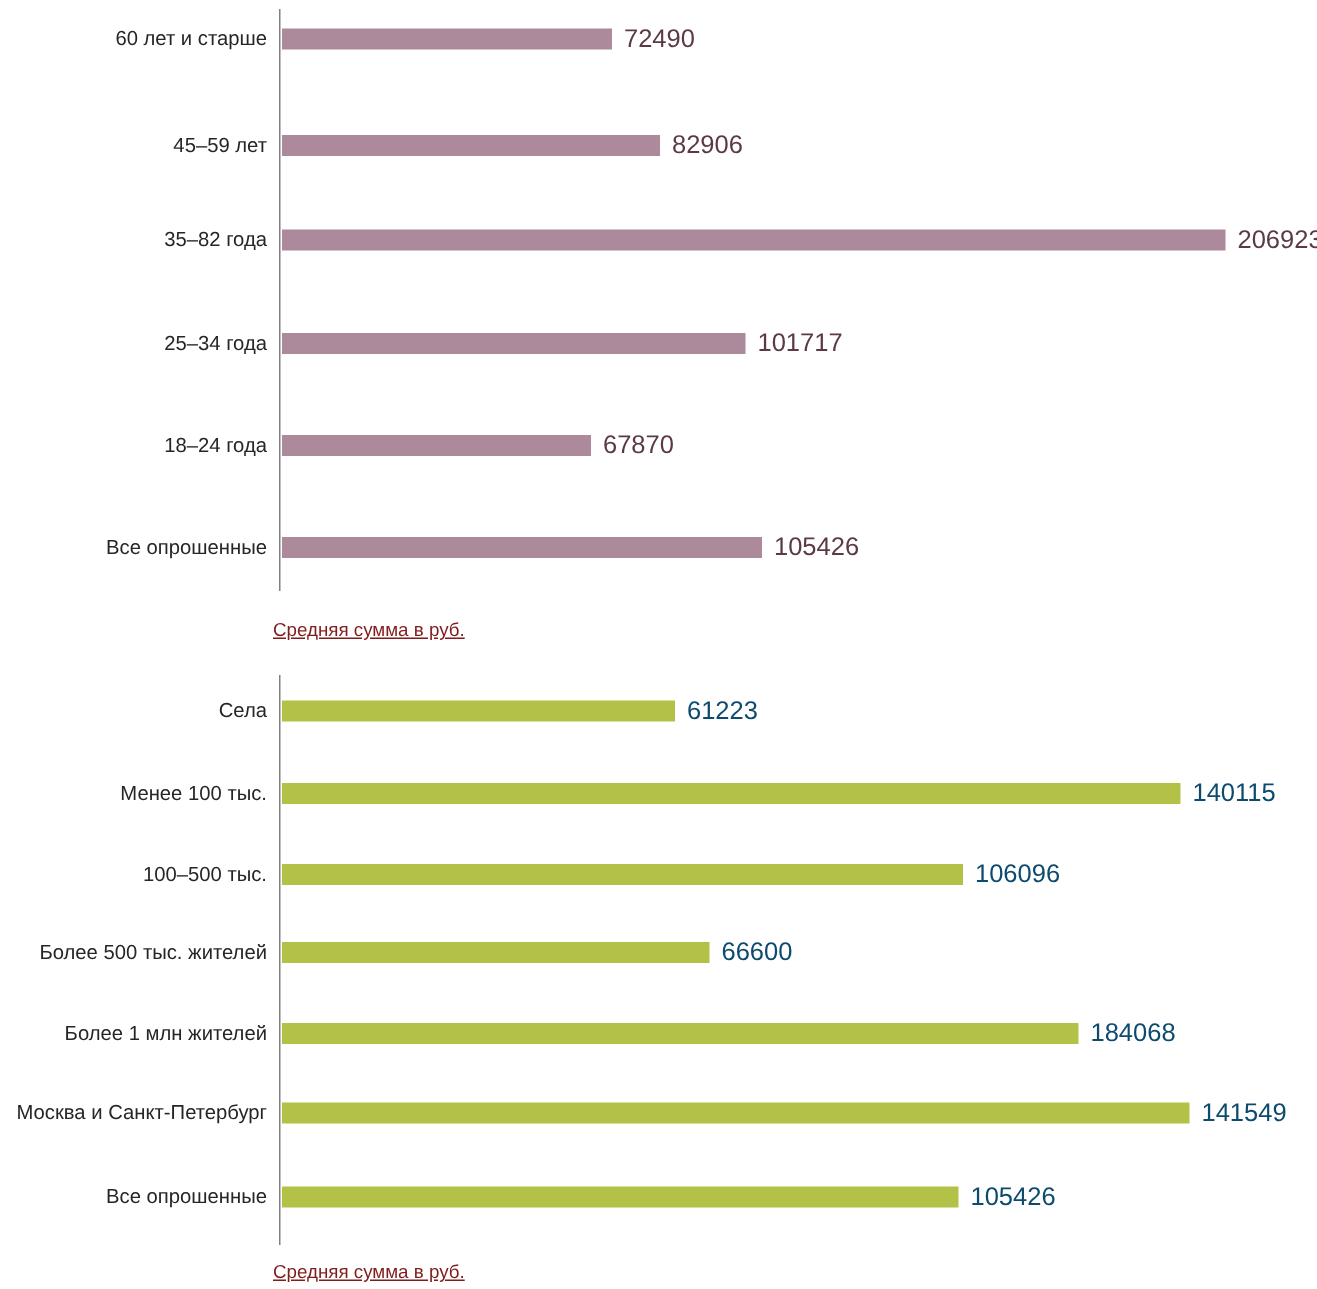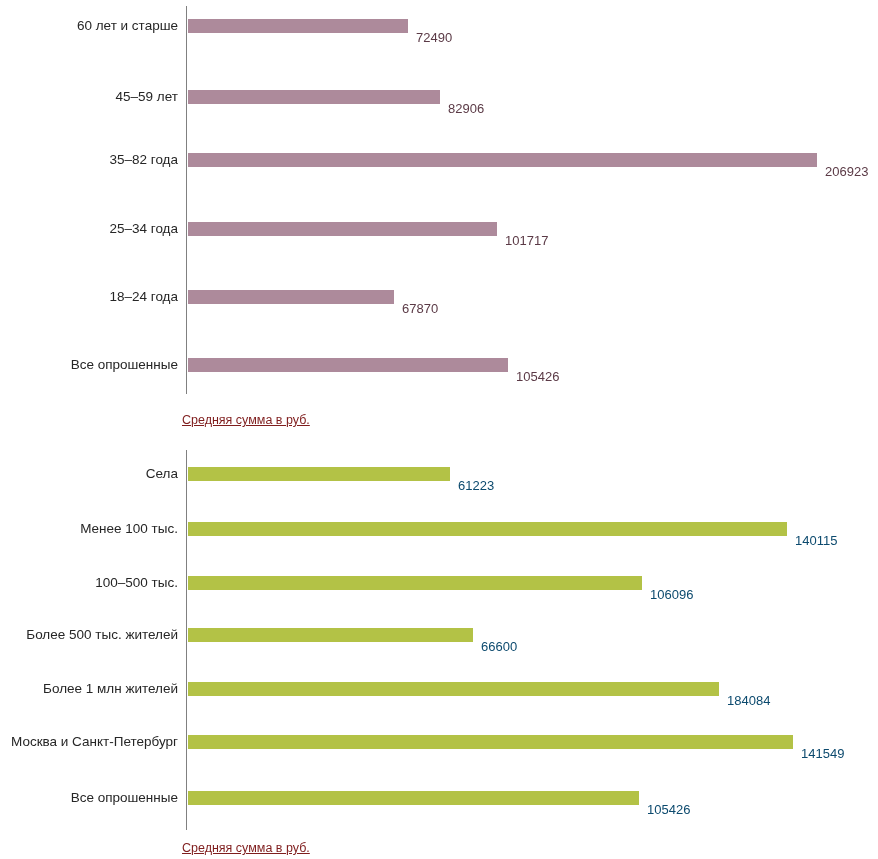--- a/index.html
+++ b/index.html
@@ -52,23 +52,23 @@
     position: absolute;
     left: 188px;
     top: 4px;
     height: 14px;
   }
   .bar.purple { background: #ad8a9b; }
   .bar.green  { background: #b3c246; }
 
   .value-label {
     position: absolute;
-    top: 12px;
+    top: 0;
     white-space: nowrap;
-    font-size: 13px;
+    font-size: 17px;
     line-height: 22px;
   }
   .value-label.purple { color: #5b3a46; }
   .value-label.green  { color: #0c4a6e; }
 
   .axis-title {
     position: absolute;
     left: 182px;
     font-size: 12.5px;
     color: #7f1d1d;
@@ -144,21 +144,21 @@
 
   <div class="row" style="top:624px;">
     <span class="cat-label">Более 500 тыс. жителей</span>
     <div class="bar green" style="width:285px;"></div>
     <span class="value-label green" style="left:481px;">66600</span>
   </div>
 
   <div class="row" style="top:678px;">
     <span class="cat-label">Более 1 млн жителей</span>
     <div class="bar green" style="width:531px;"></div>
-    <span class="value-label green" style="left:727px;">184084</span>
+    <span class="value-label green" style="left:727px;">184068</span>
   </div>
 
   <div class="row" style="top:731px;">
     <span class="cat-label">Москва и Санкт-Петербург</span>
     <div class="bar green" style="width:605px;"></div>
     <span class="value-label green" style="left:801px;">141549</span>
   </div>
 
   <div class="row" style="top:787px;">
     <span class="cat-label">Все опрошенные</span>

